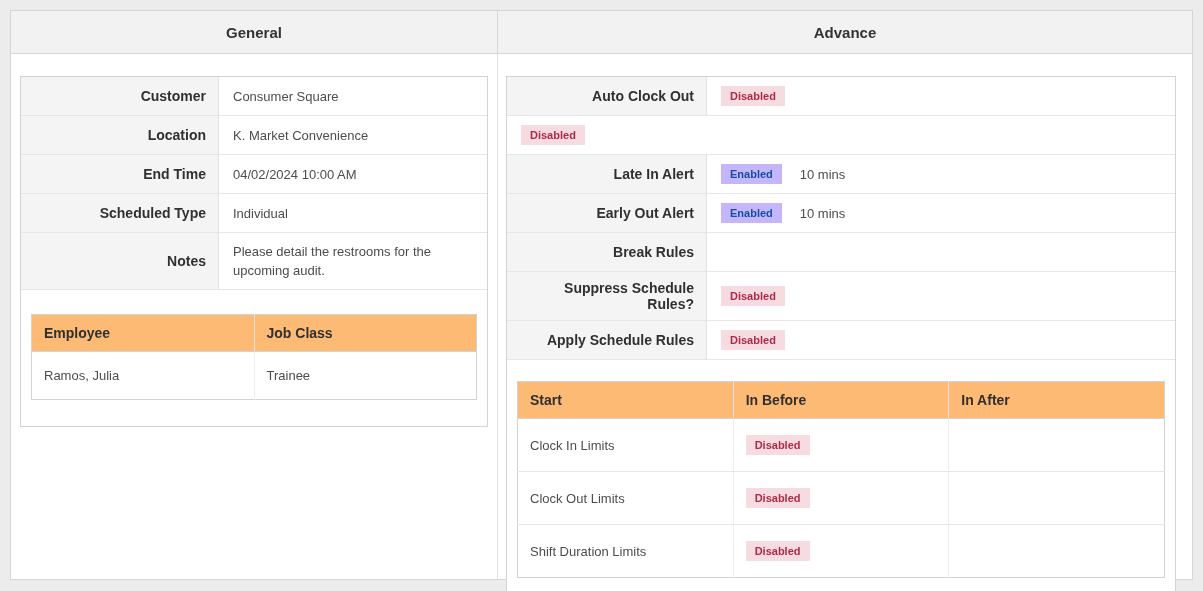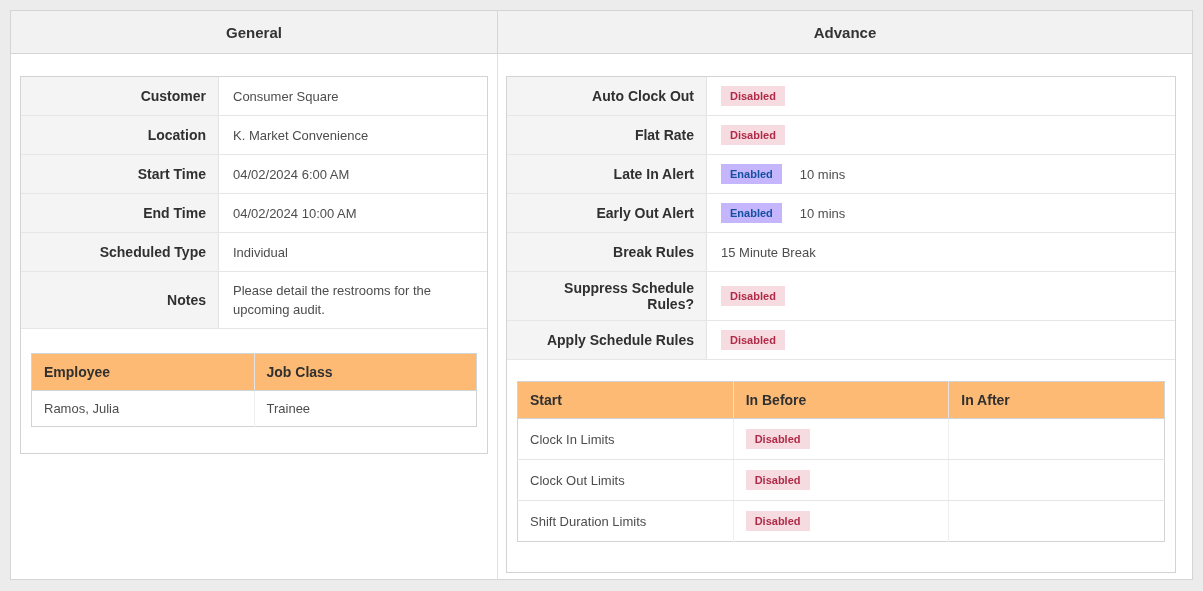--- a/index.html
+++ b/index.html
@@ -90,21 +90,21 @@
     background:#fdba74;
     text-align:left;
     font-size:14px;font-weight:bold;color:#303030;
     padding:10px 12px;
     border-bottom:1px solid #d3d3d3;
     border-right:1px solid #e3e3e3;
   }
   table.inner th:last-child{border-right:none;}
   table.inner td{
     font-size:13px;color:#4d4d4d;
-    padding:10px 12px;
+    padding:16px 12px;
     border-bottom:1px solid #e6e6e6;
     border-right:1px solid #eee;
   }
   table.inner td:last-child{border-right:none;}
   table.inner tr:last-child td{border-bottom:none;}
   table.emp th, table.emp td{width:50%;}
   table.limits th, table.limits td{width:33.3%;}
 </style>
 </head>
 <body>
@@ -124,24 +124,20 @@
         <div class="field-row">
           <div class="field-label">Customer</div>
           <div class="field-value">Consumer Square</div>
         </div>
 
         <div class="field-row">
           <div class="field-label">Location</div>
           <div class="field-value">K. Market Convenience</div>
         </div>
 
-        <div class="field-row">
-          <div class="field-label">Start Time</div>
-          <div class="field-value">04/02/2024 6:00 AM</div>
-        </div>
 
         <div class="field-row">
           <div class="field-label">End Time</div>
           <div class="field-value">04/02/2024 10:00 AM</div>
         </div>
 
         <div class="field-row">
           <div class="field-label">Scheduled Type</div>
           <div class="field-value">Individual</div>
         </div>
@@ -175,21 +171,20 @@
       <div class="card">
 
         <div class="field-row">
           <div class="field-label">Auto Clock Out</div>
           <div class="field-value">
             <span class="badge badge-danger">Disabled</span>
           </div>
         </div>
 
         <div class="field-row">
-          <div class="field-label">Flat Rate</div>
           <div class="field-value">
             <span class="badge badge-danger">Disabled</span>
           </div>
         </div>
 
         <div class="field-row">
           <div class="field-label">Late In Alert</div>
           <div class="field-value">
             <span class="badge badge-info">Enabled</span>
             <span>10 mins</span>
@@ -199,21 +194,20 @@
         <div class="field-row">
           <div class="field-label">Early Out Alert</div>
           <div class="field-value">
             <span class="badge badge-info">Enabled</span>
             <span>10 mins</span>
           </div>
         </div>
 
         <div class="field-row">
           <div class="field-label">Break Rules</div>
-          <div class="field-value">15 Minute Break</div>
         </div>
 
         <div class="field-row">
           <div class="field-label">Suppress Schedule Rules?</div>
           <div class="field-value">
             <span class="badge badge-danger">Disabled</span>
           </div>
         </div>
 
         <div class="field-row">

